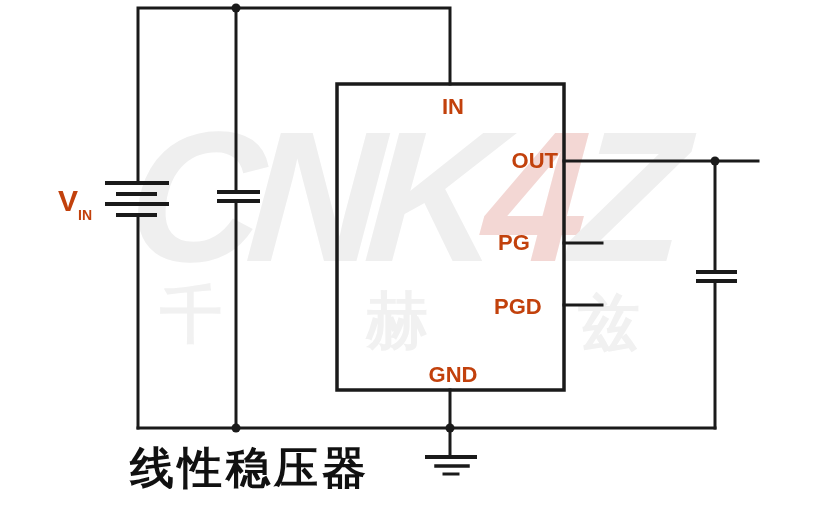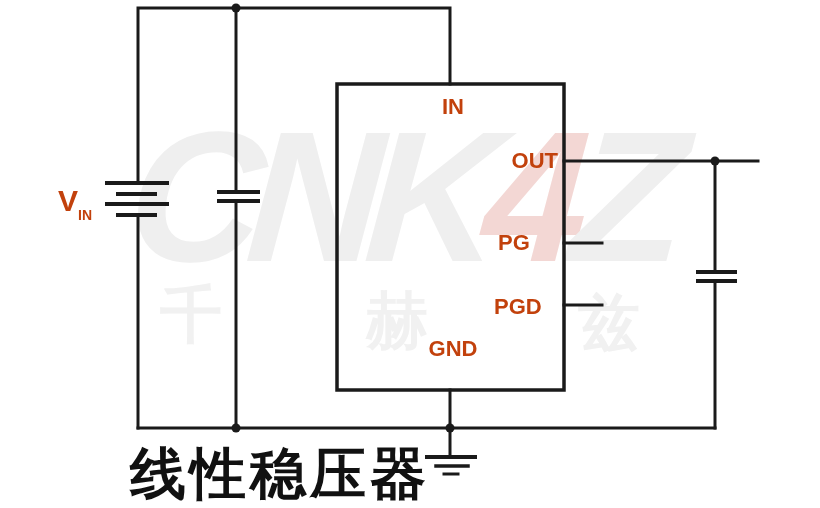--- a/index.html
+++ b/index.html
@@ -32,23 +32,23 @@
   }
   .pin{font-size:22px;}
   .vlbl{font-size:30px;}
   .vlbl sub{font-size:14px;font-weight:700;position:relative;top:2px;left:0px;}
   .lbl-vin{left:58px;top:186px;}
   .lbl-vout{left:700px;top:124px;}
   .lbl-in{left:430px;top:96px;width:46px;text-align:center;}
   .lbl-out{left:498px;top:150px;width:60px;text-align:right;}
   .lbl-pg{left:498px;top:232px;width:60px;}
   .lbl-pgd{left:494px;top:296px;width:66px;text-align:left;}
-  .lbl-gnd{left:420px;top:338px;width:66px;text-align:center;}
+  .lbl-gnd{left:420px;top:364px;width:66px;text-align:center;}
   .title{
-    left:130px;top:446px;font-size:56px;font-weight:700;
+    left:130px;top:446px;font-size:44px;font-weight:700;
     letter-spacing:4px;color:#111;
   }
 </style>
 </head>
 <body>
 
 <div class="canvas">
 
   <div class="wm-brand">
     <span class="wm-gray">CNK</span><span class="wm-red">4</span><span class="wm-gray">Z</span>

